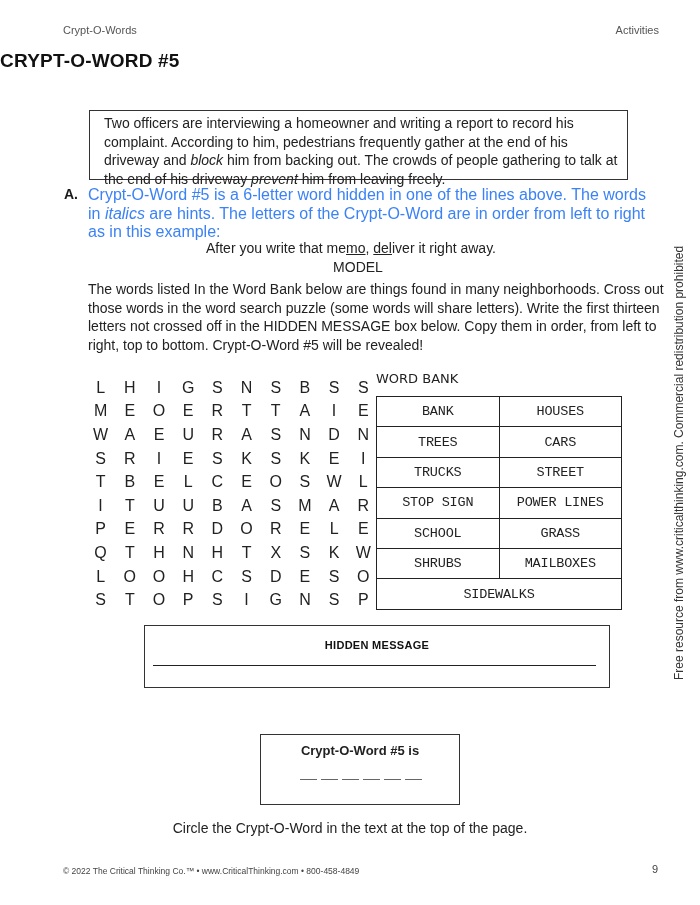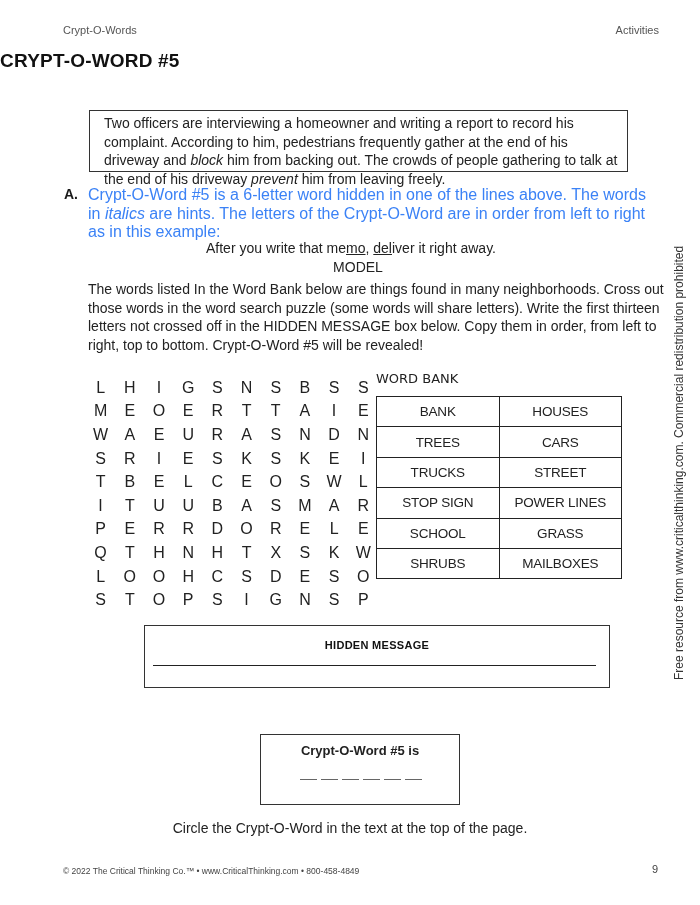--- a/index.html
+++ b/index.html
@@ -10,42 +10,42 @@
     .abs { position: absolute; }
     .hdr { font-size: 11px; color: #555; top: 24px; }
     .hdr-left { left: 63px; }
     .hdr-right { right: 41px; }
     .title {
       top: 50px; left: 0; width: 700px; 
       font-size: 19px; font-weight: bold; letter-spacing: 0.2px; color: #111;
     }
     .passage {
       left: 89px; top: 110px; width: 523px; height: 60px;
-      border: 1.5px solid #333; padding: 0 0 0 14px;
+      border: 1.5px solid #333; padding: 0 0 8px 14px;
       font-size: 14px; line-height: 18.5px; color: #222;
       box-sizing: content-box;
     }
     .passage-inner { padding-top: 3px; width: 518px; }
     .sec-a-label { left: 64px; top: 186px; font-size: 14px; font-weight: bold; }
     .instr { left: 88px; top: 186px; width: 570px; font-size: 16px; line-height: 18.5px; color: #3b82f6; }
     .example { left: 0; width: 700px; text-align: center; font-size: 14px; color: #222; }
     .example-sentence { top: 240px; left: 1px; }
     .example-answer { top: 259px; left: 8px; }
     .instr2 { left: 88px; top: 280px; width: 590px; font-size: 14px; line-height: 18.5px; color: #222; }
     .grid { left: 86px; top: 376px; }
     .grid-row { display: flex; height: 23.6px; align-items: center; }
     .grid-cell { width: 29.2px; text-align: center; font-size: 16px; color: #222; }
     .wb-title { left: 376px; top: 371px; width: 246px; text-align: left; font-size: 13px; color: #222; font-family: "DejaVu Sans", sans-serif; }
     .wordbank {
       left: 376px; top: 396px; width: 246px; border-collapse: collapse;
       border: 1.5px solid #222;
     }
     .wordbank td {
       border: 1.3px solid #222; height: 29.4px; padding: 0; text-align: center;
-      font-size: 13.5px; color: #222; width: 50%; font-family: Liberation Sans, sans-serif;
+      font-size: 13.5px; color: #222; width: 50%; font-family: Liberation Mono, monospace;
       letter-spacing: -0.2px;
     }
     .hidden-box {
       left: 144px; top: 625px; width: 464px; height: 61px;
       border: 1.5px solid #333;
     }
     .hidden-title {
       position: absolute; top: 13px; left: 0; width: 100%; text-align: center;
       font-size: 11px; font-weight: bold; color: #111; letter-spacing: 0.3px;
     }
@@ -244,20 +244,23 @@
         <td>POWER LINES</td>
       </tr>
       <tr>
         <td>SCHOOL</td>
         <td>GRASS</td>
       </tr>
       <tr>
         <td>SHRUBS</td>
         <td>MAILBOXES</td>
       </tr>
+      <tr>
+        <td colspan="2">SIDEWALKS</td>
+      </tr>
     </tbody>
 </table>
 
 <div class="abs hidden-box">
   <div class="hidden-title">HIDDEN MESSAGE</div>
   <div class="hidden-line"></div>
 </div>
 
 <div class="abs answer-box">
   <div class="answer-label">Crypt-O-Word #5 is</div>

